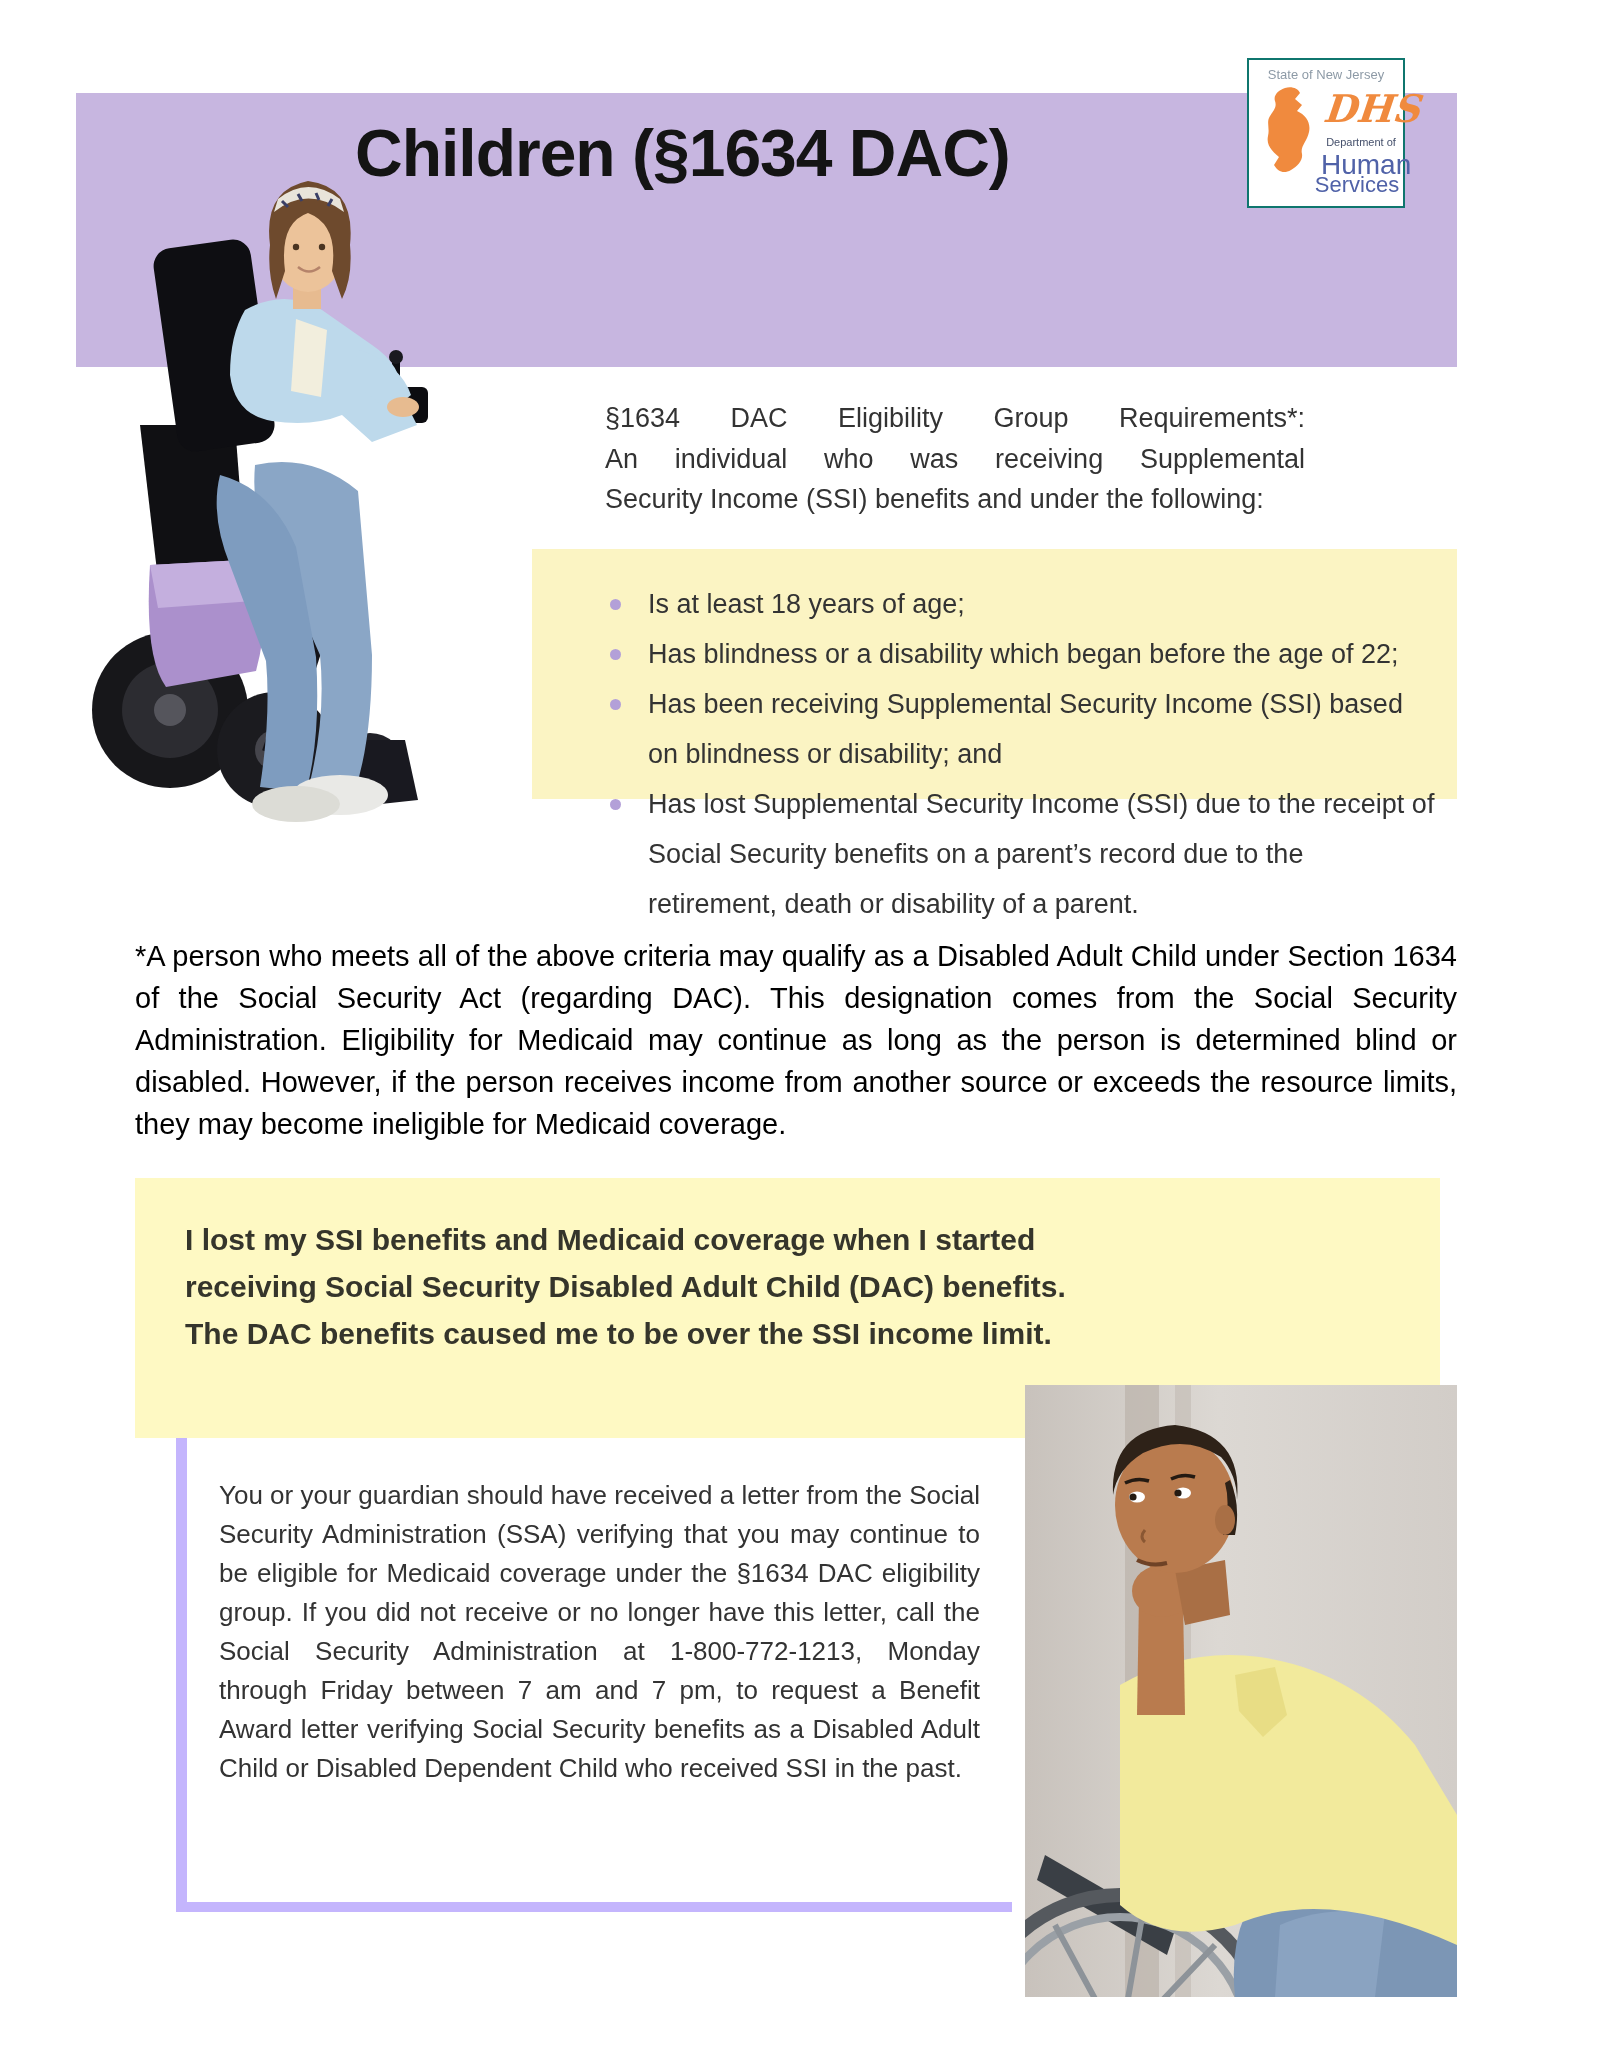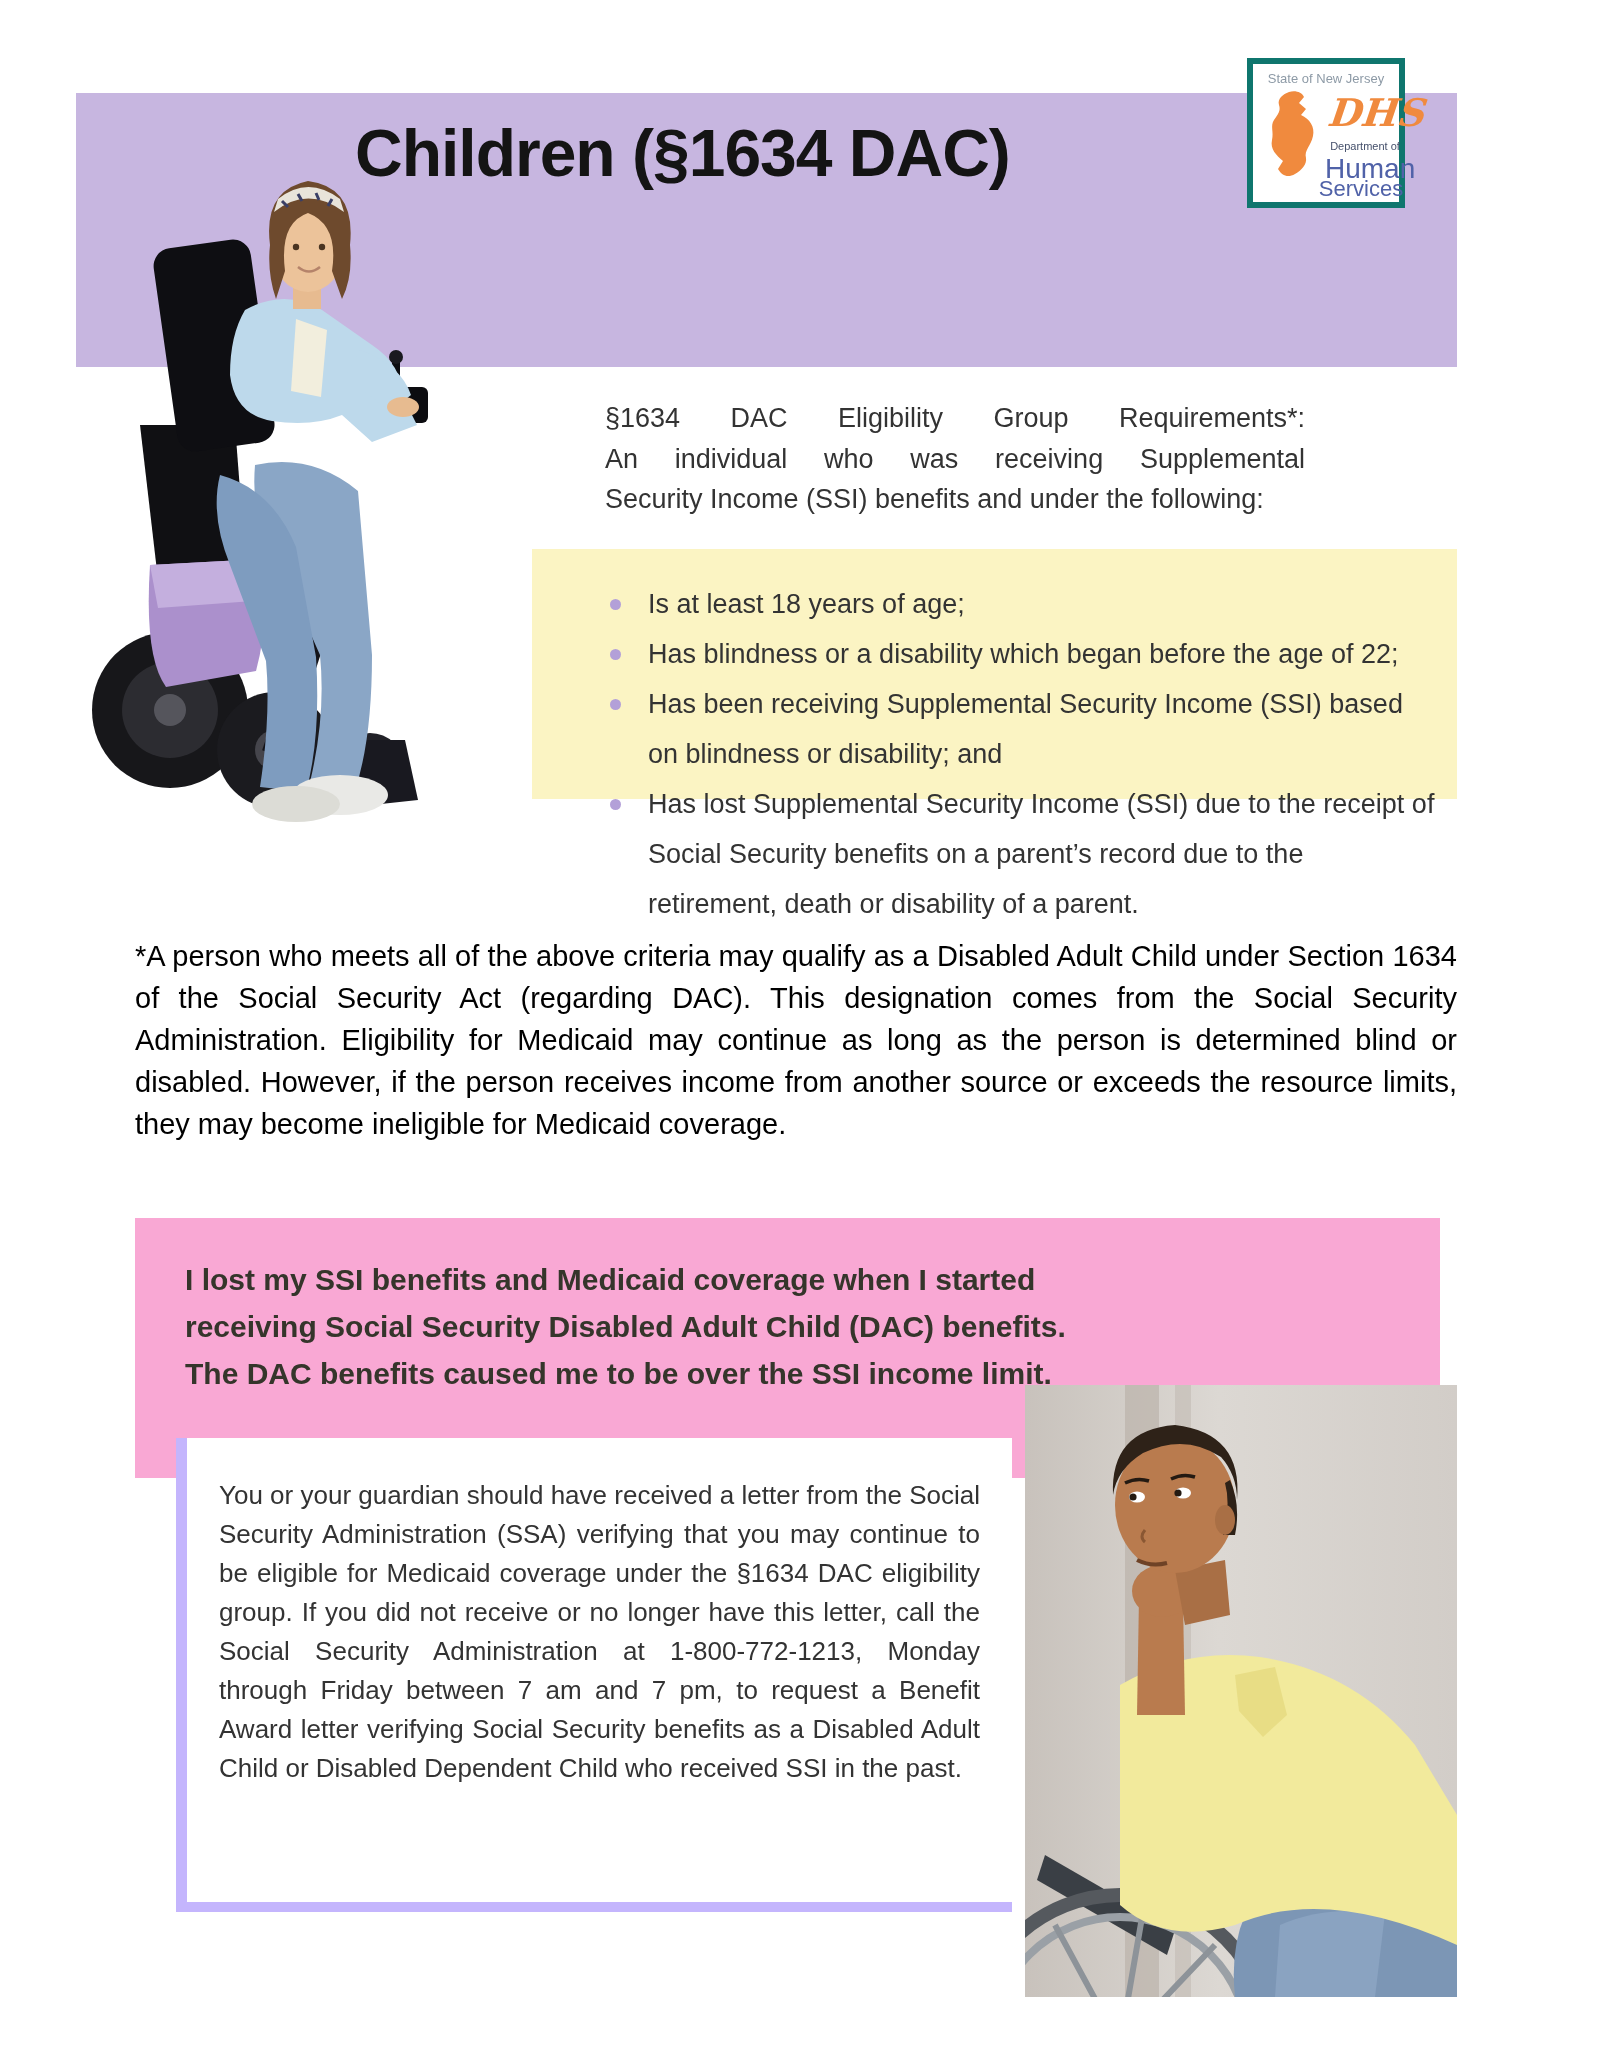--- a/index.html
+++ b/index.html
@@ -6,42 +6,42 @@
   .page{
     position:relative;width:1600px;height:2071px;background:#ffffff;overflow:hidden;
     font-family:"Liberation Sans",sans-serif;color:#383838;
   }
   
   .purple-band{position:absolute;left:76px;top:93px;width:1381px;height:274px;background:#c7b6e0;}
   .page-title{position:absolute;left:355px;top:112px;font-size:66px;font-weight:800;
     color:#141414;line-height:1.26;letter-spacing:-1px;}
   
   .logo{position:absolute;left:1247px;top:58px;width:158px;height:150px;background:#ffffff;
-    border:6px solid #0f766e;box-sizing:border-box;}
+    border:2px solid #0f766e;box-sizing:border-box;}
   .logo-state{position:absolute;left:0;right:0;top:7px;text-align:center;font-size:13px;color:#8d9aa6;}
   .logo-nj{position:absolute;left:8px;top:24px;}
   .logo-dhs{position:absolute;left:78px;top:26px;font-family:"DejaVu Serif",serif;font-style:italic;
     font-size:38px;font-weight:bold;color:#f08a3e;transform:skewX(-8deg);}
   .logo-dept{position:absolute;left:72px;top:76px;width:80px;text-align:center;font-size:11px;color:#45506b;}
   .logo-human{position:absolute;left:72px;top:90px;width:80px;text-align:center;font-size:28px;color:#5062a8;line-height:1.05;}
   .logo-services{position:absolute;left:60px;top:113px;width:96px;text-align:center;font-size:22px;color:#5062a8;line-height:1.05;}
   
   .intro{position:absolute;left:605px;top:398px;width:700px;font-size:27px;line-height:1.5;color:#333;}
   .intro .jl{text-align:justify;text-align-last:justify;}
   
   .req-box{position:absolute;left:532px;top:549px;width:925px;height:250px;background:#fbf4c3;box-sizing:border-box;
     padding:30px 20px 0 78px;}
   .req-list{list-style:none;margin:0;padding:0;}
   .req-list li{position:relative;padding-left:38px;font-size:27px;line-height:50px;color:#333;}
   .req-list .dot{position:absolute;left:0;top:20px;width:11px;height:11px;border-radius:50%;background:#b3a0d8;}
   
   .note{position:absolute;left:135px;top:935px;width:1322px;font-size:29px;line-height:1.45;
     text-align:justify;color:#000000;}
   
-  .q-box{position:absolute;left:135px;top:1218px;width:1305px;height:260px;background:#f9a8d4;box-sizing:border-box;
+  .q-box{position:absolute;left:135px;top:1178px;width:1305px;height:260px;background:#fef9c3;box-sizing:border-box;
     padding:38px 0 0 50px;}
   .q-box .q-line{font-size:30px;font-weight:bold;color:#35352b;line-height:47px;}
   
   .answer-wrap{position:absolute;left:176px;top:1438px;width:836px;height:474px;background:#c4b5fd;}
   .answer-box{position:absolute;left:11px;top:0;right:0;bottom:10px;background:#ffffff;box-sizing:border-box;
     padding:38px 32px 0 32px;}
   .answer-text{font-size:26px;line-height:1.5;text-align:justify;color:#333;}
   
   .woman-photo{position:absolute;left:70px;top:95px;width:395px;height:785px;}
   .boy-photo{position:absolute;left:1025px;top:1385px;width:432px;height:612px;overflow:hidden;}

